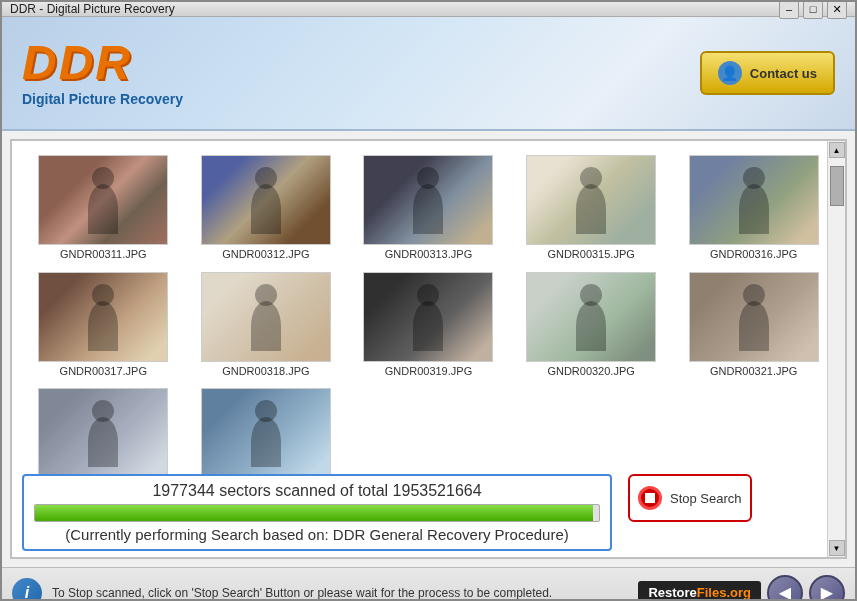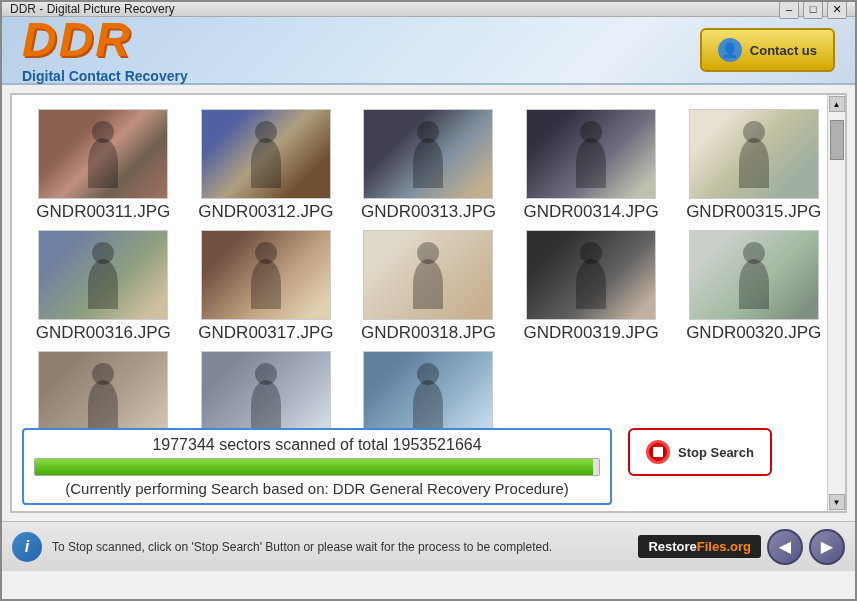--- a/index.html
+++ b/index.html
@@ -36,21 +36,21 @@
       background: #e0e0e0;
       font-size: 11px;
       cursor: pointer;
       display: flex; align-items: center; justify-content: center;
       border-radius: 2px;
     }
 
     
     .app-header {
       background: linear-gradient(135deg, #b8cfe8 0%, #d0e4f5 40%, #e8f0f8 70%, #c8d8ea 100%);
-      height: 68px;
+      height: 114px;
       display: flex;
       align-items: center;
       justify-content: space-between;
       padding: 0 20px;
       border-bottom: 2px solid #a0b8d0;
     }
     .header-left {
       display: flex;
       flex-direction: column;
     }
@@ -123,21 +123,21 @@
       height: 90px;
       border: 1px solid #ccc;
       overflow: hidden;
       display: flex;
       align-items: center;
       justify-content: center;
       background: #e8e8e8;
     }
 
     .photo-label {
-      font-size: 17px;
+      font-size: 11px;
       color: #333;
       margin-top: 3px;
       text-align: center;
     }
 
     
     .photo-canvas {
       width: 100%;
       height: 100%;
       position: relative;
@@ -215,27 +215,27 @@
       color: #333;
       text-align: center;
     }
 
     .stop-search-btn {
       float: left;
       margin-left: 16px;
       background: white;
       border: 2px solid #cc0000;
       border-radius: 6px;
-      padding: 10px 16px;
+      padding: 10px 8px;
       cursor: pointer;
       display: flex;
       align-items: center;
       gap: 8px;
       font-size: 13px;
-      font-weight: bold;
+      font-weight: normal;
       color: #333;
     }
 
     .stop-icon {
       width: 24px; height: 24px;
       background: #cc0000;
       border-radius: 50%;
       border: 3px solid #ff4444;
       display: flex;
       align-items: center;
@@ -364,21 +364,21 @@
   <div class="title-bar-buttons">
     <button class="tb-btn">–</button>
     <button class="tb-btn">□</button>
     <button class="tb-btn close">✕</button>
   </div>
 </div>
 
 <div class="app-header">
   <div class="header-left">
     <div class="ddr-logo">DDR</div>
-    <div class="app-subtitle">Digital Contact Recovery</div>
+    <div class="app-subtitle">Digital Picture Recovery</div>
   </div>
   <button class="contact-btn">
     <div class="contact-icon">👤</div>
     <span>Contact us</span>
   </button>
 </div>
 
 <div class="main-content">
 
   <div class="photo-grid" id="photo-grid">
@@ -392,26 +392,20 @@
         <div class="photo-thumb">
           <div class="photo-canvas p2"></div>
         </div>
         <div class="photo-label">GNDR00312.JPG</div>
       </div>
       <div class="photo-item">
         <div class="photo-thumb">
           <div class="photo-canvas p3"></div>
         </div>
         <div class="photo-label">GNDR00313.JPG</div>
-      </div>
-      <div class="photo-item">
-        <div class="photo-thumb">
-          <div class="photo-canvas p4"></div>
-        </div>
-        <div class="photo-label">GNDR00314.JPG</div>
       </div>
       <div class="photo-item">
         <div class="photo-thumb">
           <div class="photo-canvas p5"></div>
         </div>
         <div class="photo-label">GNDR00315.JPG</div>
       </div>
       <div class="photo-item">
         <div class="photo-thumb">
           <div class="photo-canvas p6"></div>

